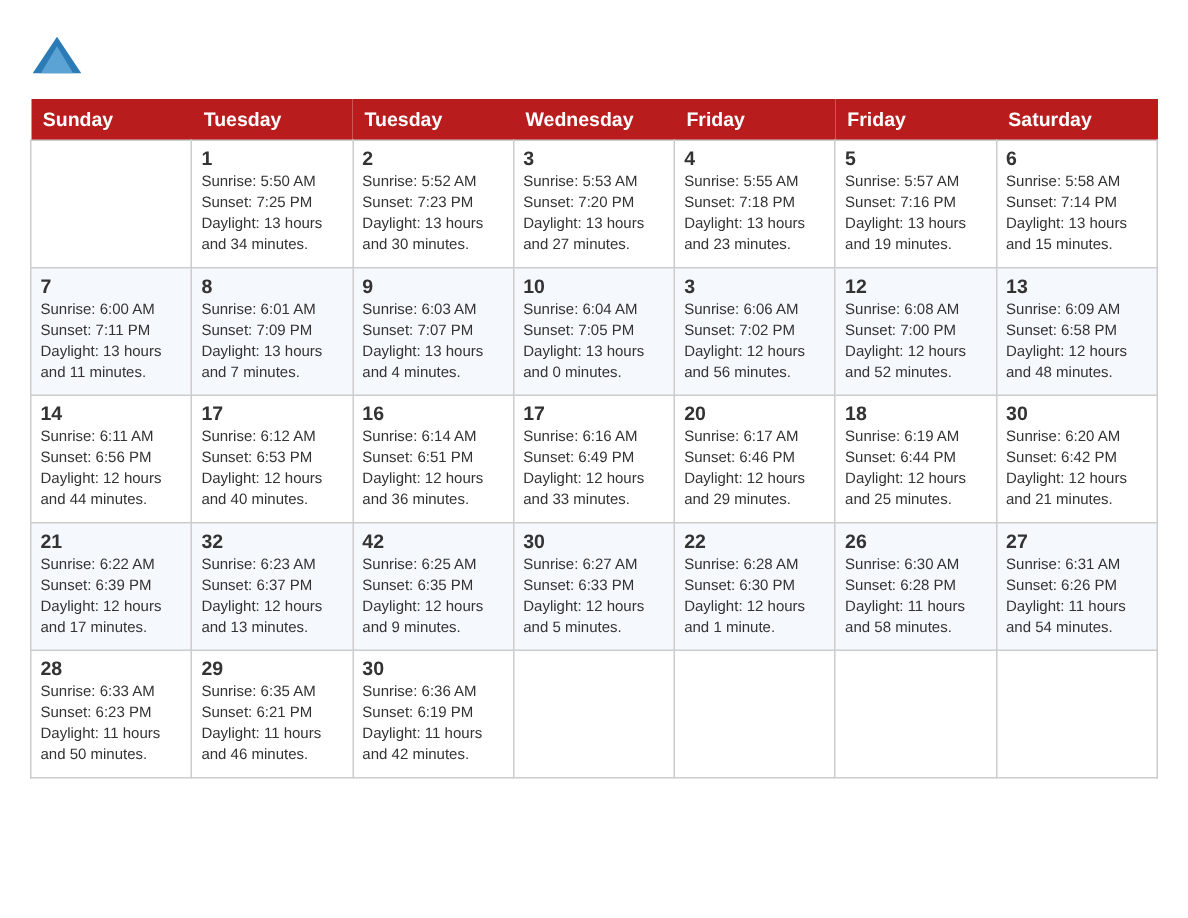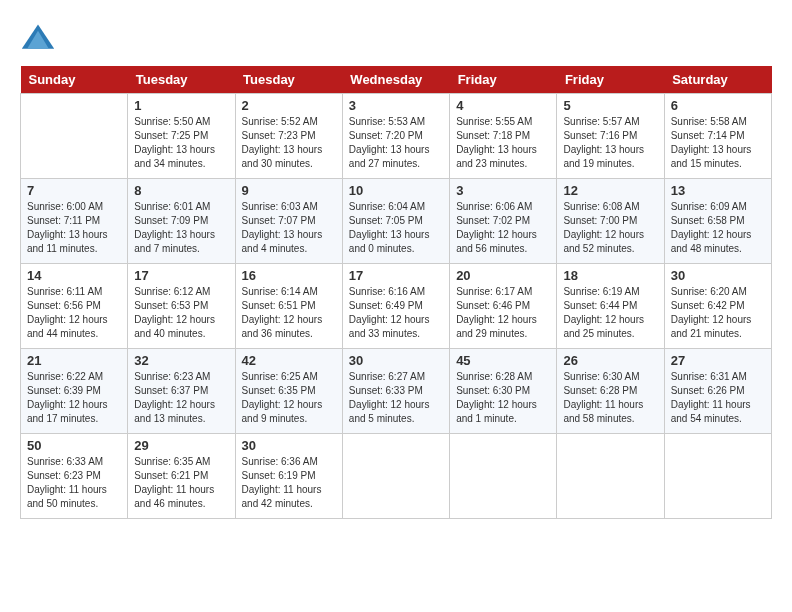--- a/index.html
+++ b/index.html
@@ -321,21 +321,21 @@
       </td>
         <td>
         <span class="day-number">30</span>
         <div class="day-info">
           Sunrise: 6:27 AM<br>
           Sunset: 6:33 PM<br>
           Daylight: 12 hours and 5 minutes.
         </div>
       </td>
         <td>
-        <span class="day-number">45</span>
+        <span class="day-number">22</span>
         <div class="day-info">
           Sunrise: 6:28 AM<br>
           Sunset: 6:30 PM<br>
           Daylight: 12 hours and 1 minute.
         </div>
       </td>
         <td>
         <span class="day-number">26</span>
         <div class="day-info">
           Sunrise: 6:30 AM<br>
@@ -347,21 +347,21 @@
         <span class="day-number">27</span>
         <div class="day-info">
           Sunrise: 6:31 AM<br>
           Sunset: 6:26 PM<br>
           Daylight: 11 hours and 54 minutes.
         </div>
       </td>
       </tr>
       <tr>
         <td>
-        <span class="day-number">50</span>
+        <span class="day-number">28</span>
         <div class="day-info">
           Sunrise: 6:33 AM<br>
           Sunset: 6:23 PM<br>
           Daylight: 11 hours and 50 minutes.
         </div>
       </td>
         <td>
         <span class="day-number">29</span>
         <div class="day-info">
           Sunrise: 6:35 AM<br>

